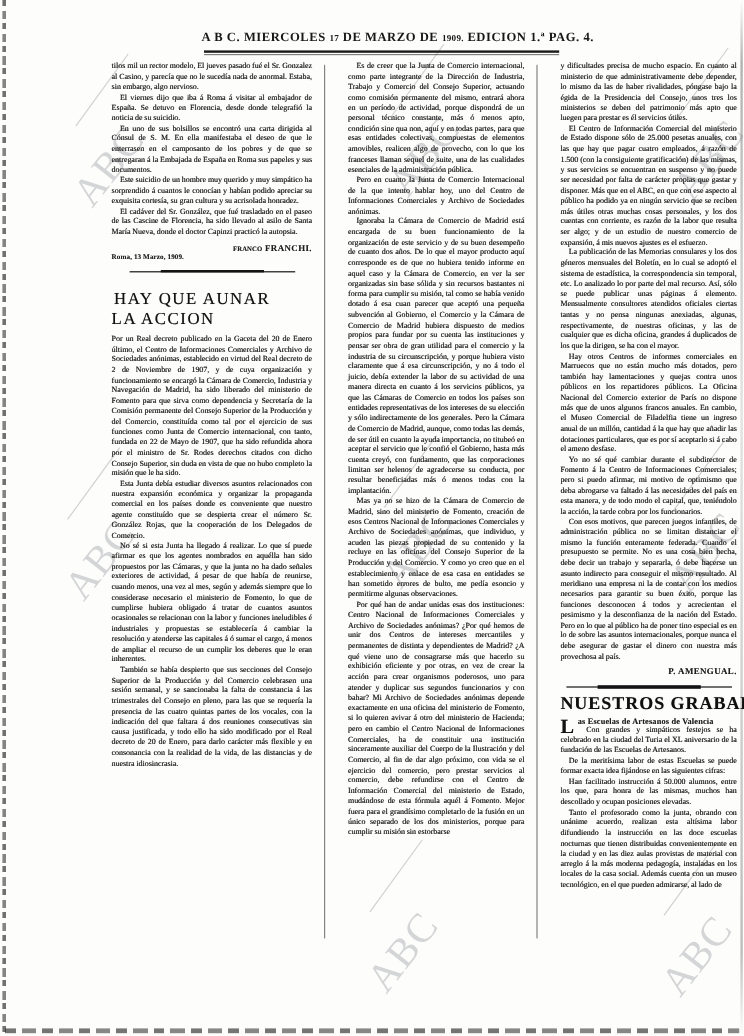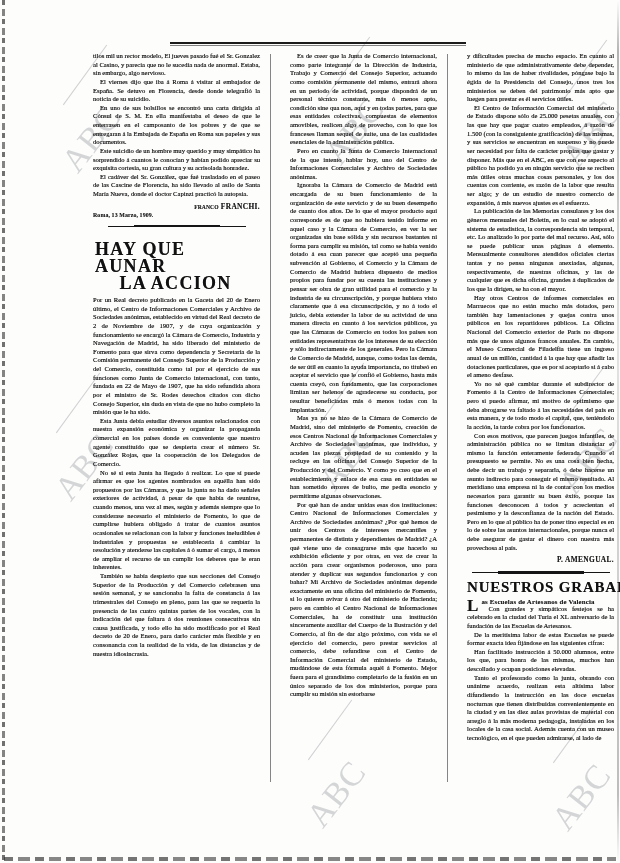--- a/index.html
+++ b/index.html
@@ -212,30 +212,30 @@
     position: absolute;
     left: -26px;
     top: 1px;
     width: 138px;
     height: .9px;
     background: #151515;
   }
 
   .headline {
     font-family: "Liberation Serif", serif;
-    font-size: 18px;
-    font-weight: bold;
+    font-size: 14px;
+    font-weight: normal;
     letter-spacing: 1.3px;
     color: #111;
     line-height: 17px;
     text-shadow: 0 0 .6px rgba(30,30,30,.55);
     margin-top: 14px;
   }
   .headline .hl-1 { display: block; text-align: left;  margin-left: 2px; }
-  .headline .hl-2 { display: block; text-align: center; margin-right: 2px; }
+  .headline .hl-2 { display: block; text-align: left; margin-right: 2px; }
 
   .headline-center {
     font-family: "Liberation Serif", serif;
     font-size: 15px;
     font-weight: bold;
     letter-spacing: .8px;
     color: #101010;
     text-align: center;
     line-height: 17px;
     white-space: nowrap;
@@ -276,20 +276,29 @@
 
   <div class="watermark wm-a">ABC</div>
   <div class="watermark wm-b">ABC</div>
   <div class="watermark wm-c">ABC</div>
   <div class="watermark wm-d">ABC</div>
   <div class="watermark wm-e">ABC</div>
   <div class="watermark wm-f">ABC</div>
   <div class="watermark wm-g">ABC</div>
   <div class="watermark wm-h">ABC</div>
 
+  <div class="masthead">
+    <span>A B C.</span>
+    <span>MIERCOLES</span>
+    <span class="md-small">17</span>
+    <span>DE MARZO DE</span>
+    <span class="md-small">1909.</span>
+    <span>EDICION 1.ª</span>
+    <span>PAG. 4.</span>
+  </div>
   <div class="masthead-rule"></div>
   <div class="masthead-rule-2"></div>
 
   <div class="columns">
 
     <div class="col">
 
       <p class="p noind">tilos mil un rector modelo, El jueves pasado fué el Sr. Gonzalez al Casino, y parecía que no le sucedía nada de anormal. Estaba, sin embargo, algo nervioso.</p>
       <p class="p">El viernes dijo que iba á Roma á visitar al embajador de España. Se detuvo en Florencia, desde donde telegrafió la noticia de su suicidio.</p>
       <p class="p">En uno de sus bolsillos se encontró una carta dirigida al Cónsul de S. M. En ella manifestaba el deseo de que le enterrasen en el camposanto de los pobres y de que se entregaran á la Embajada de España en Roma sus papeles y sus documentos.</p>

